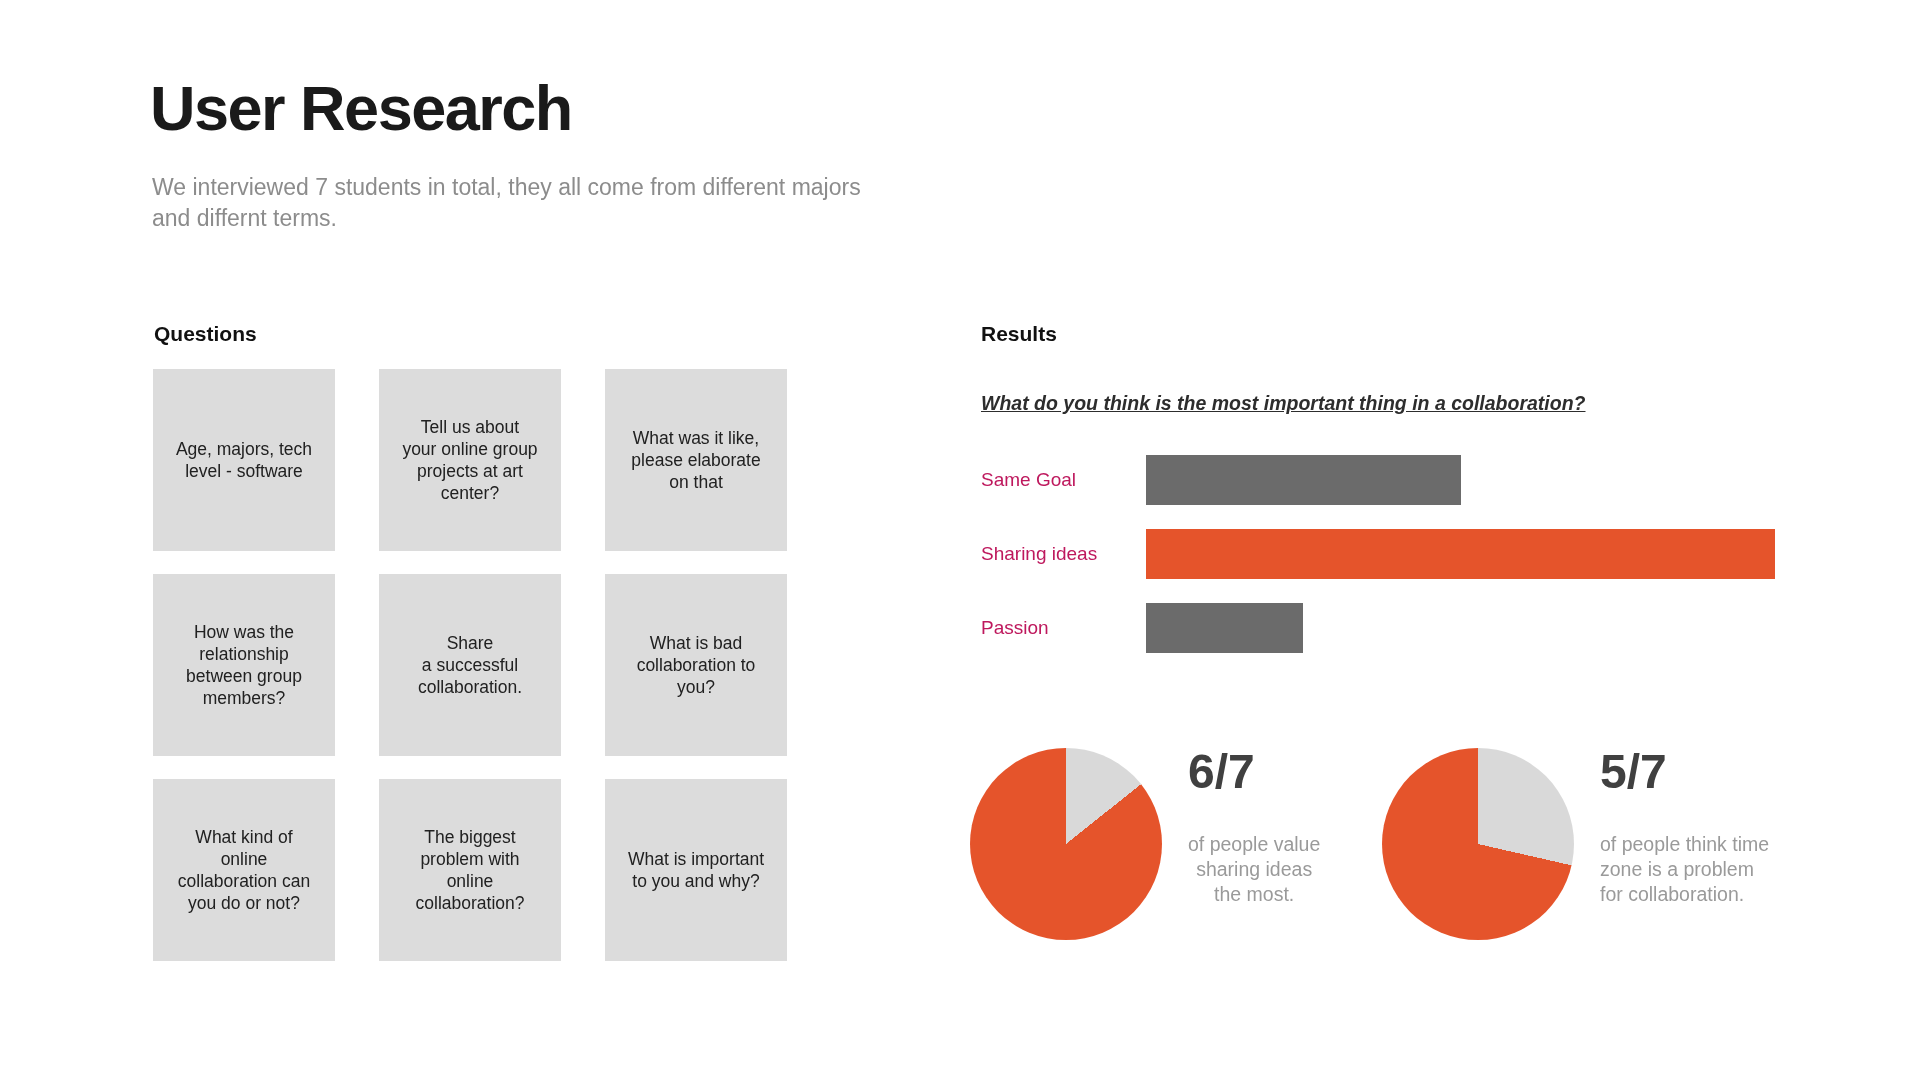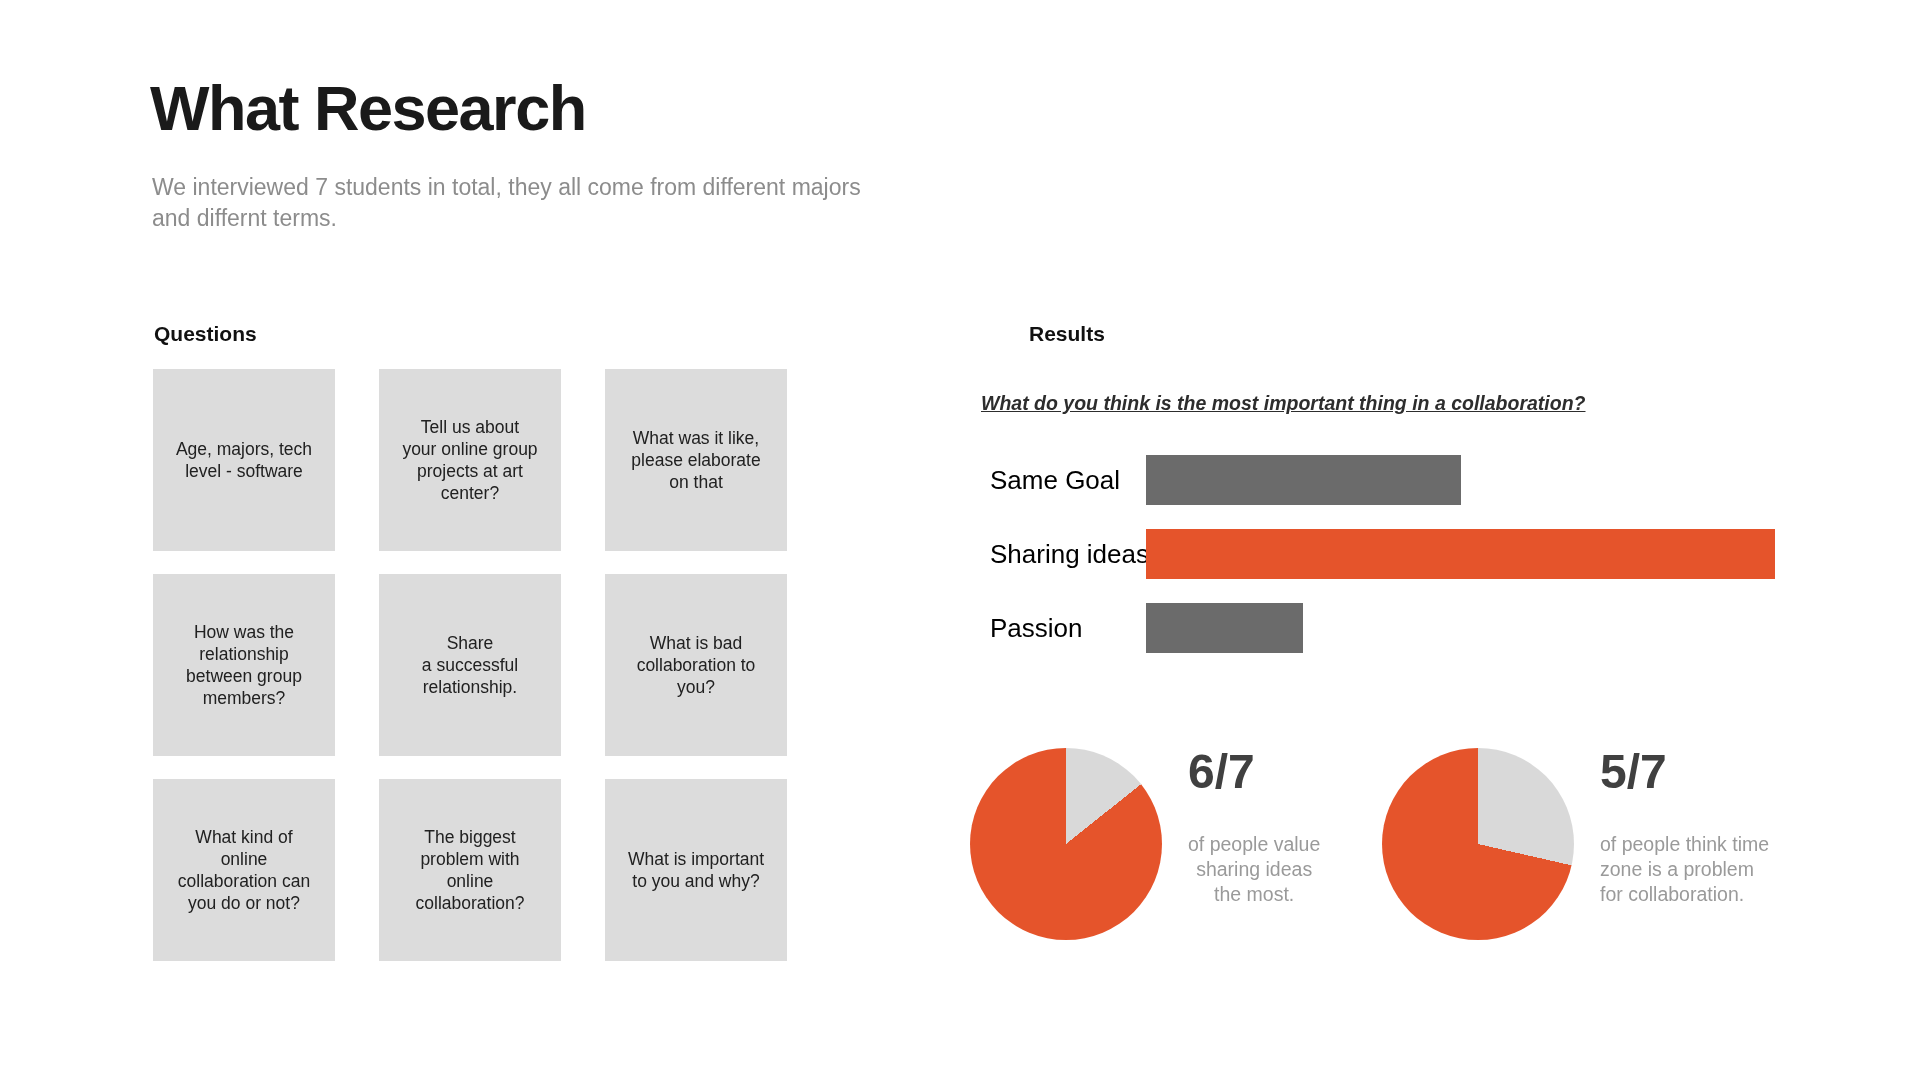--- a/index.html
+++ b/index.html
@@ -20,21 +20,21 @@
     position: absolute; left: 152px; top: 172px;
     font-size: 23px; line-height: 31px;
     color: #8c8c8c; white-space: pre-line;
   }
 
   .section-heading {
     position: absolute; top: 322px;
     font-size: 21px; font-weight: 600; color: #111111;
   }
   .questions-heading { left: 154px; }
-  .results-heading { left: 981px; margin-left: 48px; }
+  .results-heading { left: 981px; }
 
   .questions-grid {
     position: absolute; left: 153px; top: 369px;
     display: grid;
     grid-template-columns: repeat(3, 182px);
     grid-auto-rows: 182px;
     column-gap: 44px; row-gap: 23px;
   }
   .question-card {
     background: #dcdcdc;
@@ -49,23 +49,23 @@
     position: absolute; left: 981px; top: 392px;
     font-size: 19.5px; font-style: italic; font-weight: 700;
     color: #2d2d2d;
     text-decoration: underline;
   }
   .bar-row { position: absolute; left: 981px; height: 50px; width: 810px; }
   .bar-row.row-0 { top: 455px; }
   .bar-row.row-1 { top: 529px; }
   .bar-row.row-2 { top: 603px; }
   .bar-label {
-    position: absolute; left: 9px; top: 0; height: 50px; width: 160px;
+    position: absolute; left: 0; top: 0; height: 50px; width: 160px;
     display: flex; align-items: center;
-    font-size: 26px; color: #000000;
+    font-size: 19px; color: #be185d;
   }
   .bar-fill { position: absolute; left: 165px; top: 0; height: 50px; }
 
   .pie {
     position: absolute; top: 748px;
     width: 192px; height: 192px; border-radius: 50%;
   }
   .pie-1 { left: 970px; }
   .pie-2 { left: 1382px; }
 
@@ -80,42 +80,42 @@
     position: absolute; top: 832px;
     font-size: 19.5px; line-height: 25px; color: #9a9a9a;
     white-space: pre-line;
   }
   .pie-desc-1 { left: 1188px; text-align: center; }
   .pie-desc-2 { left: 1600px; }
 </style>
 </head>
 <body>
 
-<h1 class="page-title">What Research</h1>
+<h1 class="page-title">User Research</h1>
 <p class="page-subtitle">We interviewed 7 students in total, they all come from different majors
 and differnt terms.</p>
 
 <h2 class="section-heading questions-heading">Questions</h2>
 <div class="questions-grid">
   <div class="question-card">Age, majors, tech
 level - software</div>
   <div class="question-card">Tell us about
 your online group
 projects at art
 center?</div>
   <div class="question-card">What was it like,
 please elaborate
 on that</div>
   <div class="question-card">How was the
 relationship
 between group
 members?</div>
   <div class="question-card">Share
 a successful
-relationship.</div>
+collaboration.</div>
   <div class="question-card">What is bad
 collaboration to
 you?</div>
   <div class="question-card">What kind of
 online
 collaboration can
 you do or not?</div>
   <div class="question-card">The biggest
 problem with
 online

